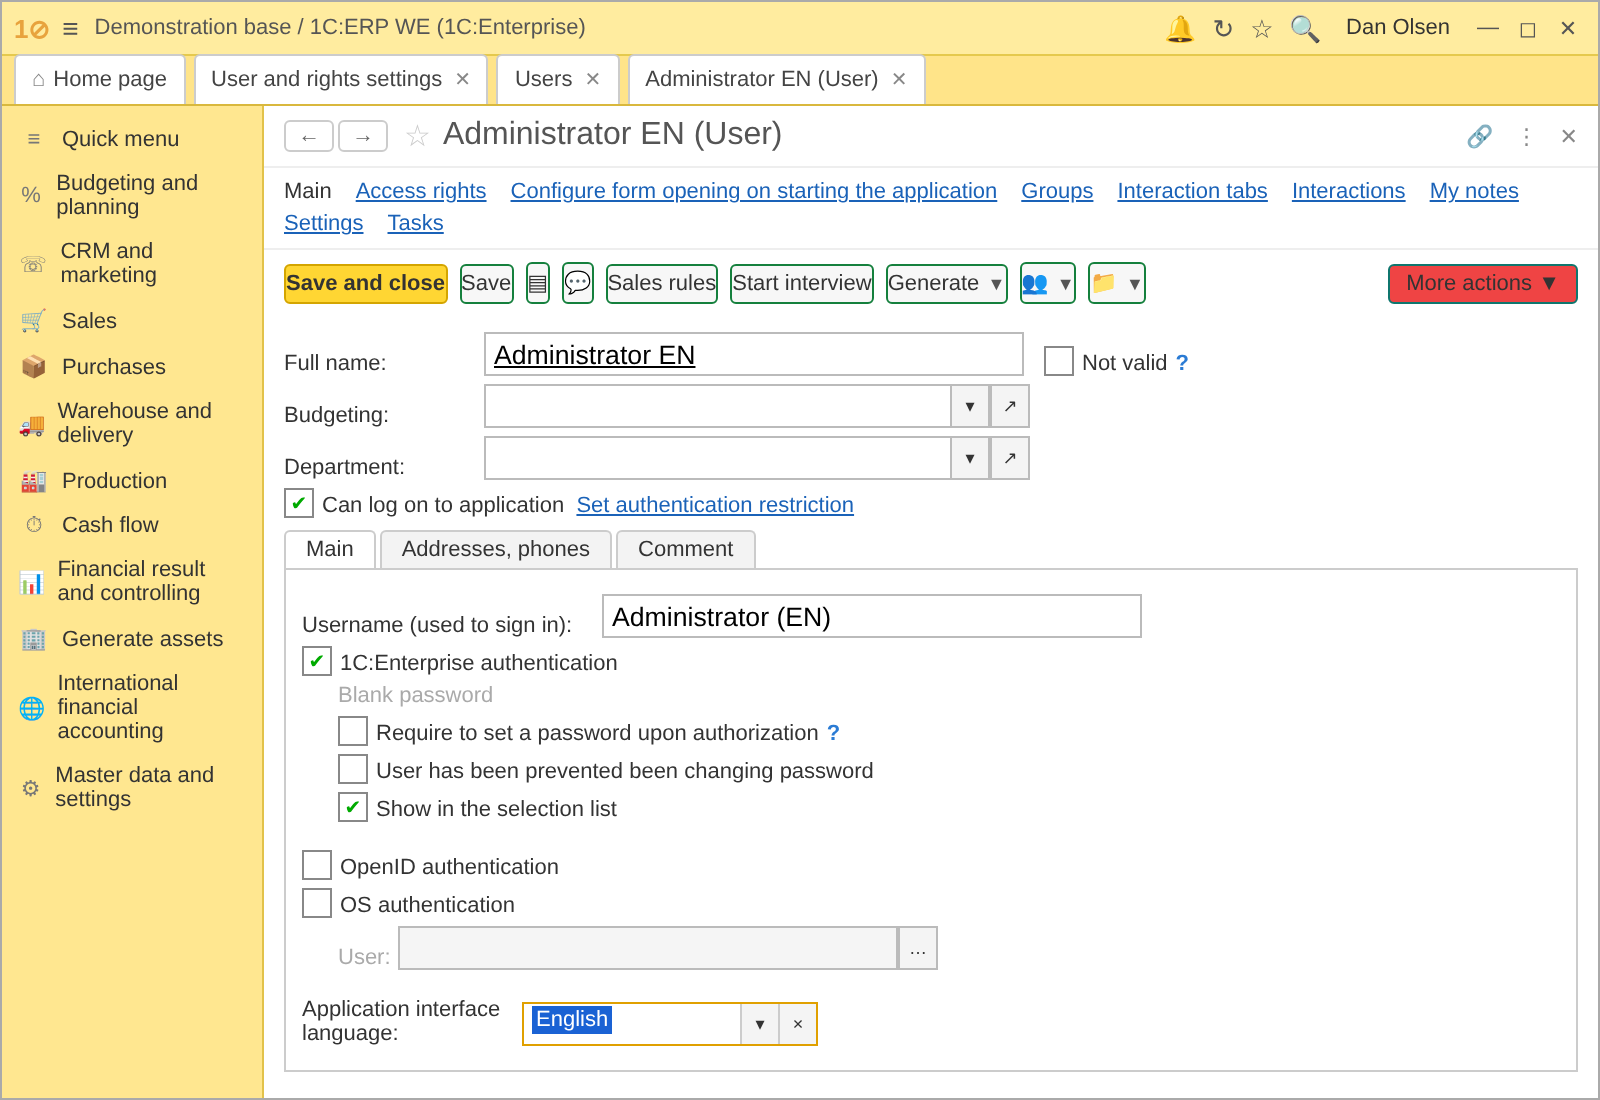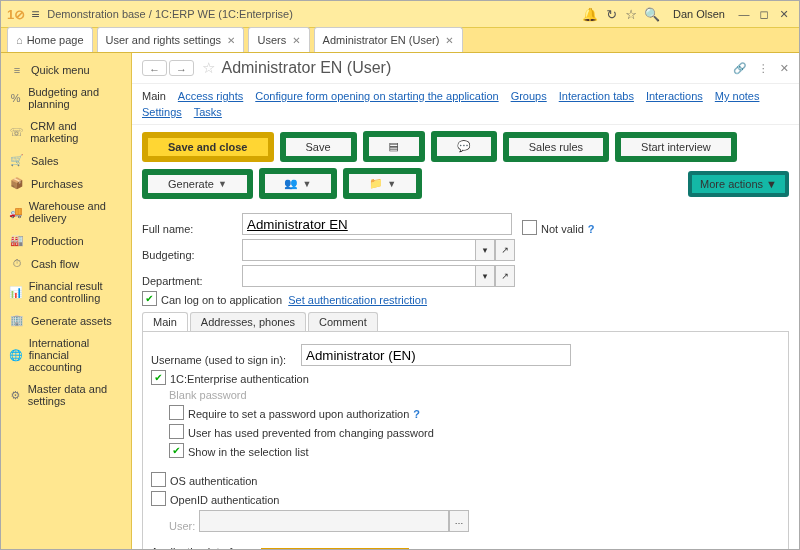--- a/index.html
+++ b/index.html
@@ -23,42 +23,42 @@
 .hdr{display:flex;align-items:center;padding:6px 10px;border-bottom:1px solid #eee}
 .navbtn{border:1px solid #ccc;border-radius:3px;padding:1px 6px;margin-right:2px;cursor:pointer;background:#fff;color:#666}
 .star{color:#ccc;margin:0 6px;font-size:15px}
 .pgtitle{font-size:16px;color:#555}
 .hdr .right{margin-left:auto;color:#888}
 .hdr .right span{margin-left:8px;cursor:pointer}
 .pagetabs{display:flex;padding:4px 10px;border-bottom:1px solid #eee;flex-wrap:wrap}
 .pagetabs a{margin-right:12px;color:#1a62b8;text-decoration:underline;cursor:pointer;padding:2px 0}
 .pagetabs a.cur{color:#333;text-decoration:none}
 .toolbar{display:flex;align-items:center;padding:6px 10px;gap:6px;flex-wrap:wrap}
-.btn{border:6px solid #15803d;border-radius:3px;padding:3px 20px;background:#f7f7f7;cursor:pointer;display:inline-flex;align-items:center}
+.btn{border:1px solid #15803d;border-radius:3px;padding:3px 0;background:#f7f7f7;cursor:pointer;display:inline-flex;align-items:center}
 .btn.primary{background:#ffd633;border-color:#d4a500;font-weight:bold}
 .btn .dd{margin-left:4px;font-size:9px;color:#555}
 .toolbar .spacer{flex:1}
 .form{padding:4px 10px;overflow:auto;flex:1}
 .row{display:flex;align-items:flex-end;margin:4px 0}
 .lbl{width:100px;color:#333}
 .inp{border:1px solid #bbb;padding:2px 4px;height:16px;background:#fff}
 .combo{display:flex}
 .combo .inp{border-right:none}
 .cbtn{border:1px solid #bbb;width:18px;height:20px;display:flex;align-items:center;justify-content:center;background:#f4f4f4;cursor:pointer;font-size:9px}
 .chk{width:13px;height:13px;border:1px solid #888;display:inline-flex;align-items:center;justify-content:center;margin-right:4px;font-size:10px;color:#0a0}
 .innertabs{display:flex;border-bottom:1px solid #ccc;margin-top:6px}
 .itab{border:1px solid #ccc;border-bottom:none;padding:3px 10px;margin-right:2px;background:#f3f3f3;cursor:pointer;border-radius:3px 3px 0 0}
 .itab.cur{background:#fff}
 .inner{border:1px solid #ccc;border-top:none;padding:8px}
 .link{color:#1a62b8;text-decoration:underline;cursor:pointer}
 .help{color:#2a7bd4;margin-left:4px;cursor:pointer;font-weight:bold}
 .langwrap{position:relative;display:inline-block}
 .langsel{background:#1a62d4;color:#fff;padding:1px 2px}
 .disabled{color:#aaa}
-.morebox{border:4px solid #0f766e;border-radius:3px;padding:3px 8px;background:#14b8a6;cursor:pointer}
+.morebox{border:1px solid #0f766e;border-radius:3px;padding:3px 8px;background:#ef4444;cursor:pointer}
 </style>
 </head>
 <body>
 
 <div class="app">
   <div class="titlebar">
     <span class="logo">1⊘</span>
     <span class="burger">≡</span>
     <span class="title">Demonstration base / 1C:ERP WE  (1C:Enterprise)</span>
     <span class="ico">🔔</span>
@@ -232,34 +232,34 @@
           <div class="row" style="padding-left:18px">
             <span class="disabled">Blank password</span>&nbsp;&nbsp;
           </div>
           <div class="row" style="padding-left:18px">
               <span class="chk"></span>
               <span>Require to set a password upon authorization</span>
               <span class="help">?</span>
             </div>
           <div class="row" style="padding-left:18px">
               <span class="chk"></span>
-              <span>User has used prevented from changing password</span>
+              <span>User has been prevented been changing password</span>
             </div>
           <div class="row" style="padding-left:18px">
               <span class="chk" style="color:#0a0">✔</span>
               <span>Show in the selection list</span>
             </div>
           <div style="height:6px"></div>
           <div class="row">
               <span class="chk"></span>
+              <span>OpenID authentication</span>
+            </div>
+          <div class="row">
+              <span class="chk"></span>
               <span>OS authentication</span>
-            </div>
-          <div class="row">
-              <span class="chk"></span>
-              <span>OpenID authentication</span>
             </div>
           <div class="row" style="padding-left:18px">
               <span class="disabled" style="width:30px">User:</span>
               <input class="inp disabled" style="width: 240px; background: rgb(245, 245, 245);" disabled="">
               <span class="cbtn">…</span>
             </div>
           <div style="height:6px"></div>
           <div class="row">
             <span style="width:110px">Application interface language:</span>
             <div class="langwrap">

